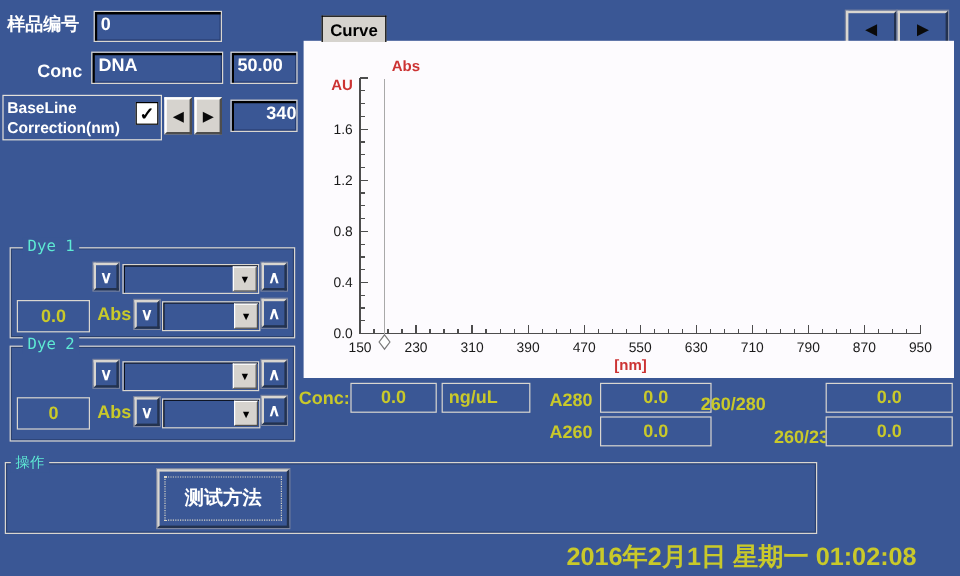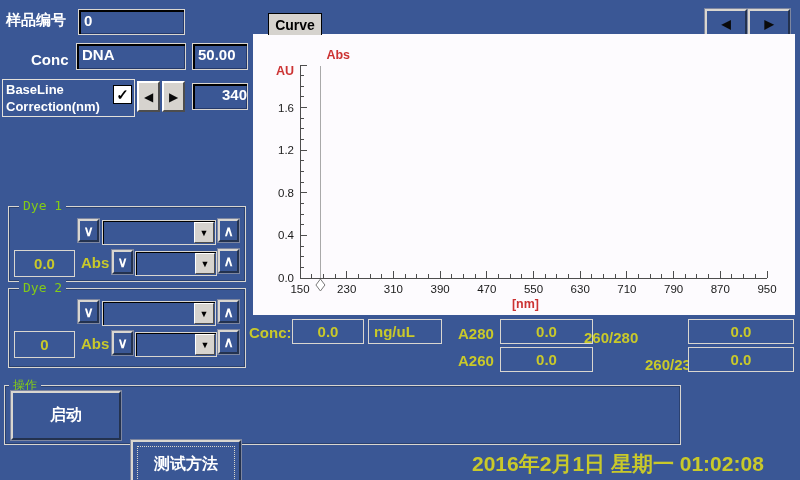--- a/index.html
+++ b/index.html
@@ -20,21 +20,21 @@
   .vbox.left{justify-content:flex-start;padding-left:5px;}
   
   .btn-blue{background:#3a5795;border:2px solid;border-color:#d9d6d0 #23324f #23324f #d9d6d0;
             box-shadow:0 0 0 1px #7d86a0;color:#ffffff;font-weight:bold;
             display:flex;align-items:center;justify-content:center;cursor:pointer;}
   
   .btn-gray{background:#d6d3ce;border:2px solid;border-color:#ffffff #4d4d4d #4d4d4d #ffffff;
             color:#000000;display:flex;align-items:center;justify-content:center;cursor:pointer;}
   .groupbox{border:1px solid #d9d6d0;box-shadow:inset 0 0 0 1px rgba(0,0,0,0.25);}
   .grouplbl{position:absolute;top:-9px;left:10px;background:#3a5795;padding:0 4px;
-            color:#84cc16;font-family:"DejaVu Sans Mono",monospace;font-size:13px;}
+            color:#5eead4;font-family:"DejaVu Sans Mono",monospace;font-size:13px;}
   .dd{background:#3a5795;border:1px solid #d9d6d0;
       box-shadow:inset 1px 1px 0 #000000;position:absolute;}
   .dd .dd-btn{position:absolute;top:1px;right:1px;bottom:1px;width:18px;
       background:#d6d3ce;border:1px solid;border-color:#ffffff #4d4d4d #4d4d4d #ffffff;
       display:flex;align-items:center;justify-content:center;
       font-size:9px;color:#000;cursor:pointer;}
   .chev{font-size:14px;line-height:1;}
   .checkbox{background:#ffffff;border:1px solid #000000;color:#000000;
             display:flex;align-items:center;justify-content:center;
             font-size:15px;font-weight:bold;cursor:pointer;}
@@ -239,18 +239,17 @@
 <div class="abs ylbl" style="left:458px;top:352px;">A260</div>
 <div class="abs vbox" style="left:500px;top:347px;width:93px;height:25px;">0.0</div>
 
 <div class="abs ylbl" style="left:584px;top:329px;">260/280</div>
 <div class="abs vbox" style="left:688px;top:319px;width:106px;height:25px;">0.0</div>
 <div class="abs ylbl" style="left:604px;top:356px;margin-left:41px;">260/230</div>
 <div class="abs vbox" style="left:688px;top:347px;width:106px;height:25px;">0.0</div>
 
 <div class="abs groupbox" style="left:4px;top:385px;width:677px;height:60px;">
   <span class="grouplbl" style="left:4px;font-size:12px;">操作</span>
-  <div class="abs btn-blue action-btn" style="left:6px;top:5px;width:110px;height:49px;">启动</div>
   <div class="abs btn-blue action-btn focus-dotted" style="left:126px;top:5px;width:110px;height:49px;">测试方法</div>
 
 </div>
 
 <div class="abs datetime" style="left:472px;top:450px;">2016年2月1日 星期一 01:02:08</div>
 
 </body></html>

